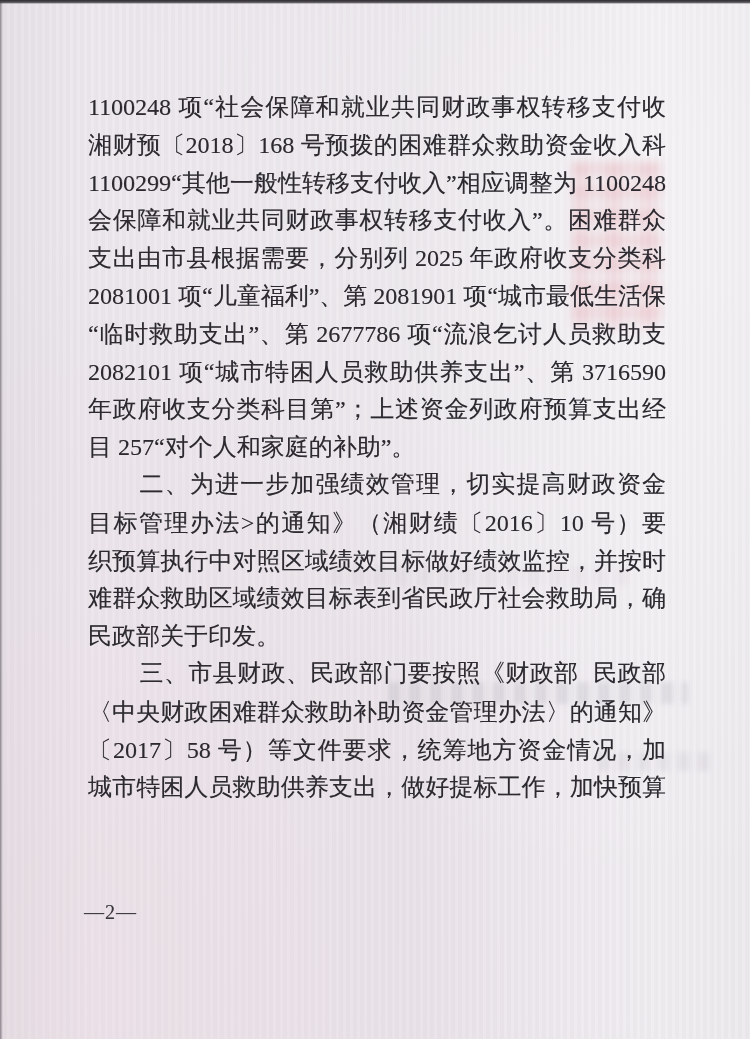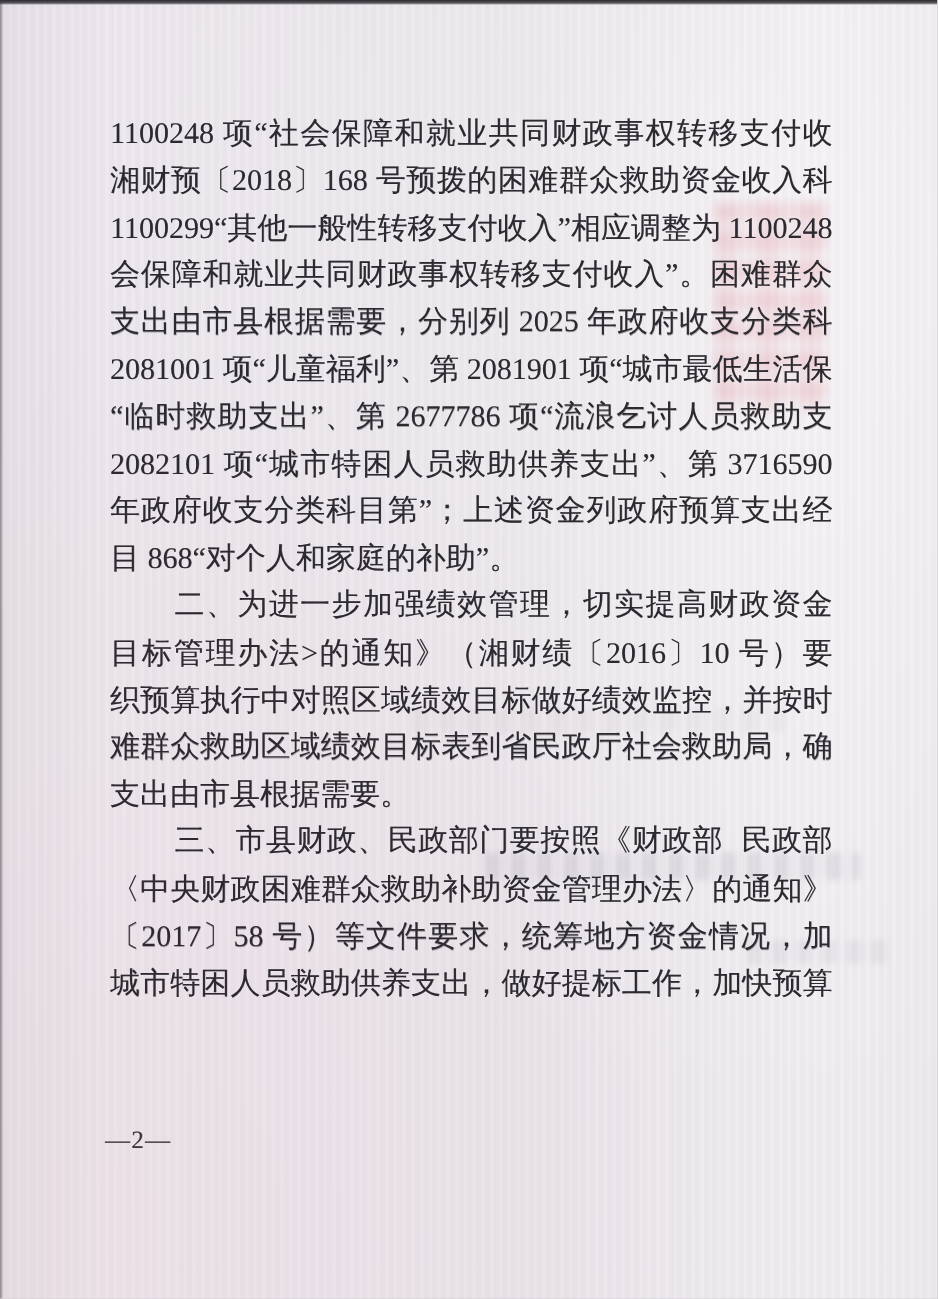--- a/index.html
+++ b/index.html
@@ -98,26 +98,26 @@
   <div class="text-block">
     <div class="line">1100248 项“社会保障和就业共同财政事权转移支付收入”，并将</div>
     <div class="line">湘财预〔2018〕168 号预拨的困难群众救助资金收入科目由</div>
     <div class="line">1100299“其他一般性转移支付收入”相应调整为 1100248 项“社</div>
     <div class="line">会保障和就业共同财政事权转移支付收入”。困难群众救助资金</div>
     <div class="line">支出由市县根据需要，分别列 2025 年政府收支分类科目第</div>
     <div class="line">2081001 项“儿童福利”、第 2081901 项“城市最低生活保障金支</div>
     <div class="line">“临时救助支出”、第 2677786 项“流浪乞讨人员救助支出”、第</div>
     <div class="line">2082101 项“城市特困人员救助供养支出”、第 3716590 项“农村</div>
     <div class="line">年政府收支分类科目第”；上述资金列政府预算支出经济分类科</div>
-    <div class="line short">目 868“对个人和家庭的补助”。</div>
+    <div class="line short">目 257“对个人和家庭的补助”。</div>
     <div class="line indent">二、为进一步加强绩效管理，切实提高财政资金使用效益，</div>
     <div class="line">目标管理办法&gt;的通知》（湘财绩〔2016〕10 号）要求，请在组</div>
     <div class="line">织预算执行中对照区域绩效目标做好绩效监控，并按时上报困</div>
     <div class="line">难群众救助区域绩效目标表到省民政厅社会救助局，确保年度</div>
-    <div class="line short">支出由市县根据需要。</div>
+    <div class="line short">民政部关于印发。</div>
     <div class="line indent">三、市县财政、民政部门要按照《财政部 民政部关于印发</div>
     <div class="line">〈中央财政困难群众救助补助资金管理办法〉的通知》（财社</div>
     <div class="line">〔2017〕58 号）等文件要求，统筹地方资金情况，加强困难群</div>
     <div class="line">城市特困人员救助供养支出，做好提标工作，加快预算执行进</div>
   </div>
 
   <div class="page-number">—2—</div>
 </div>
 
 </body></html>

